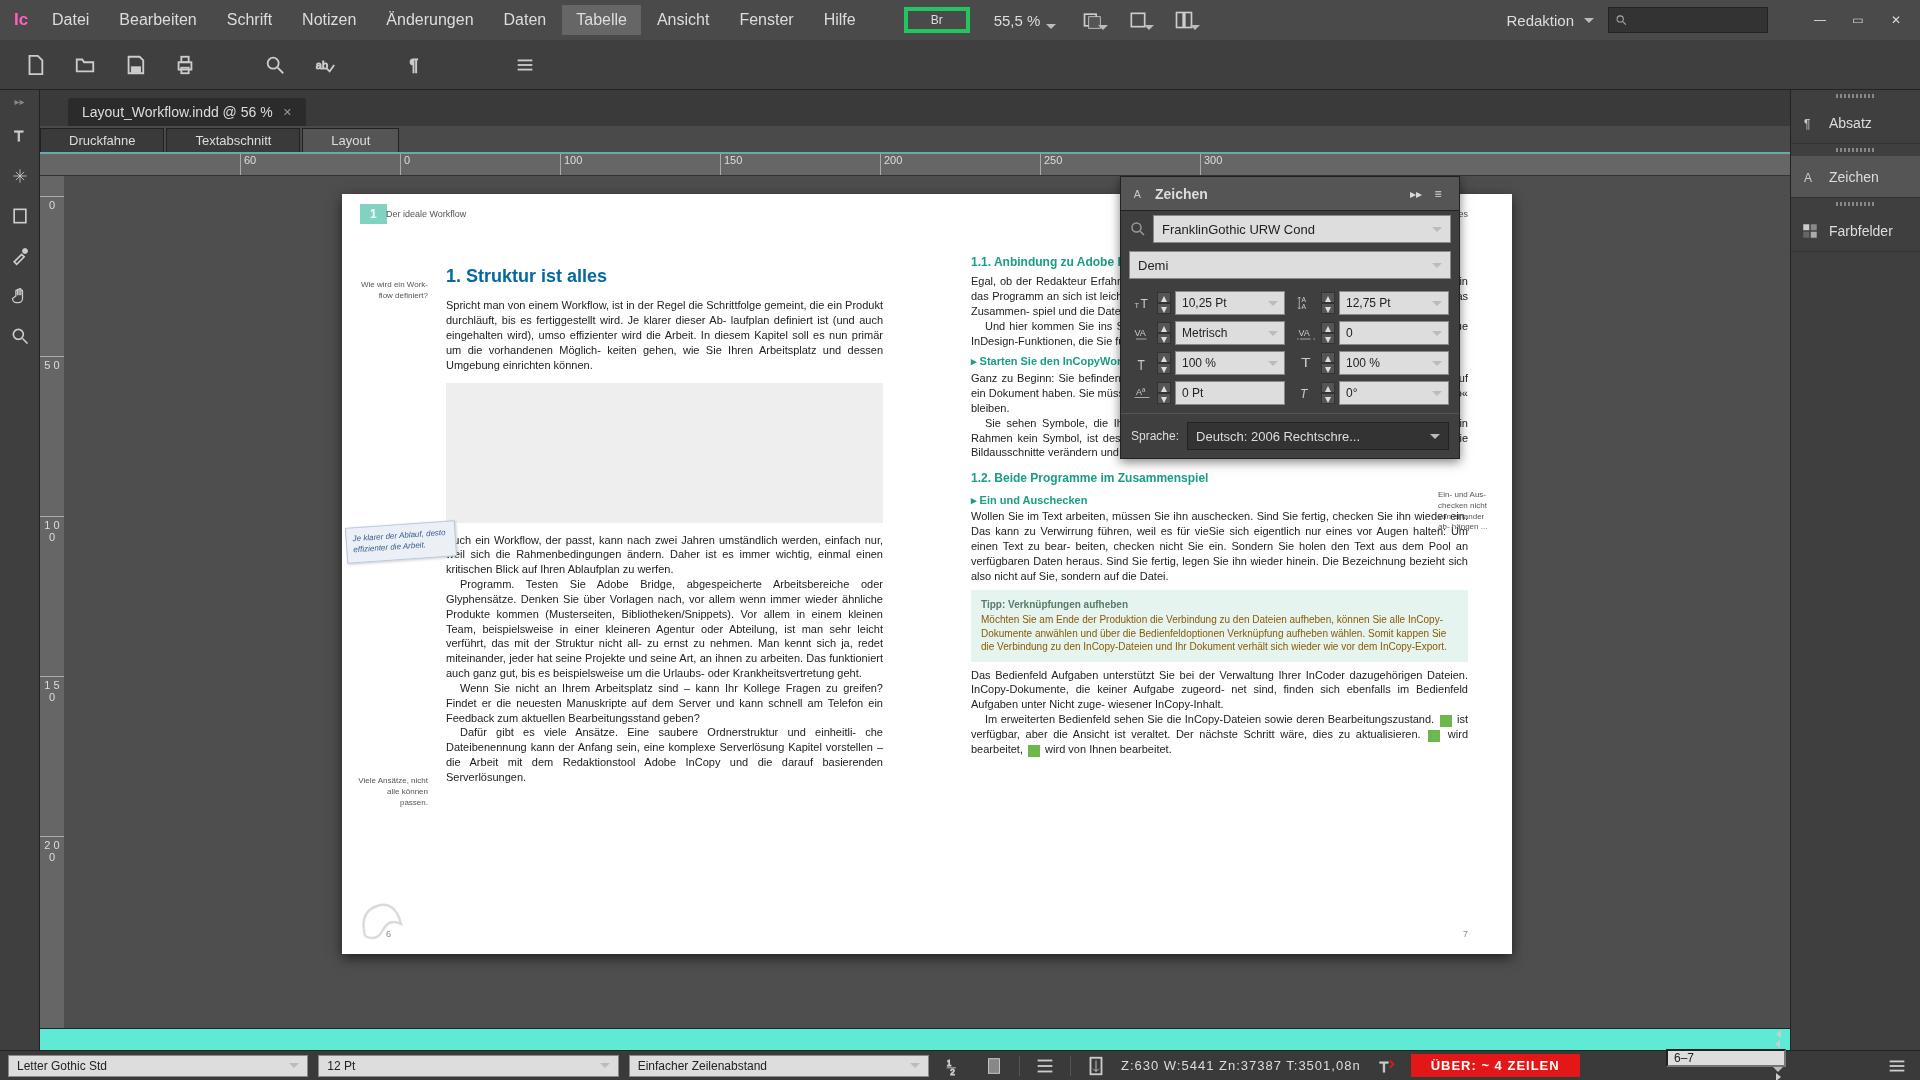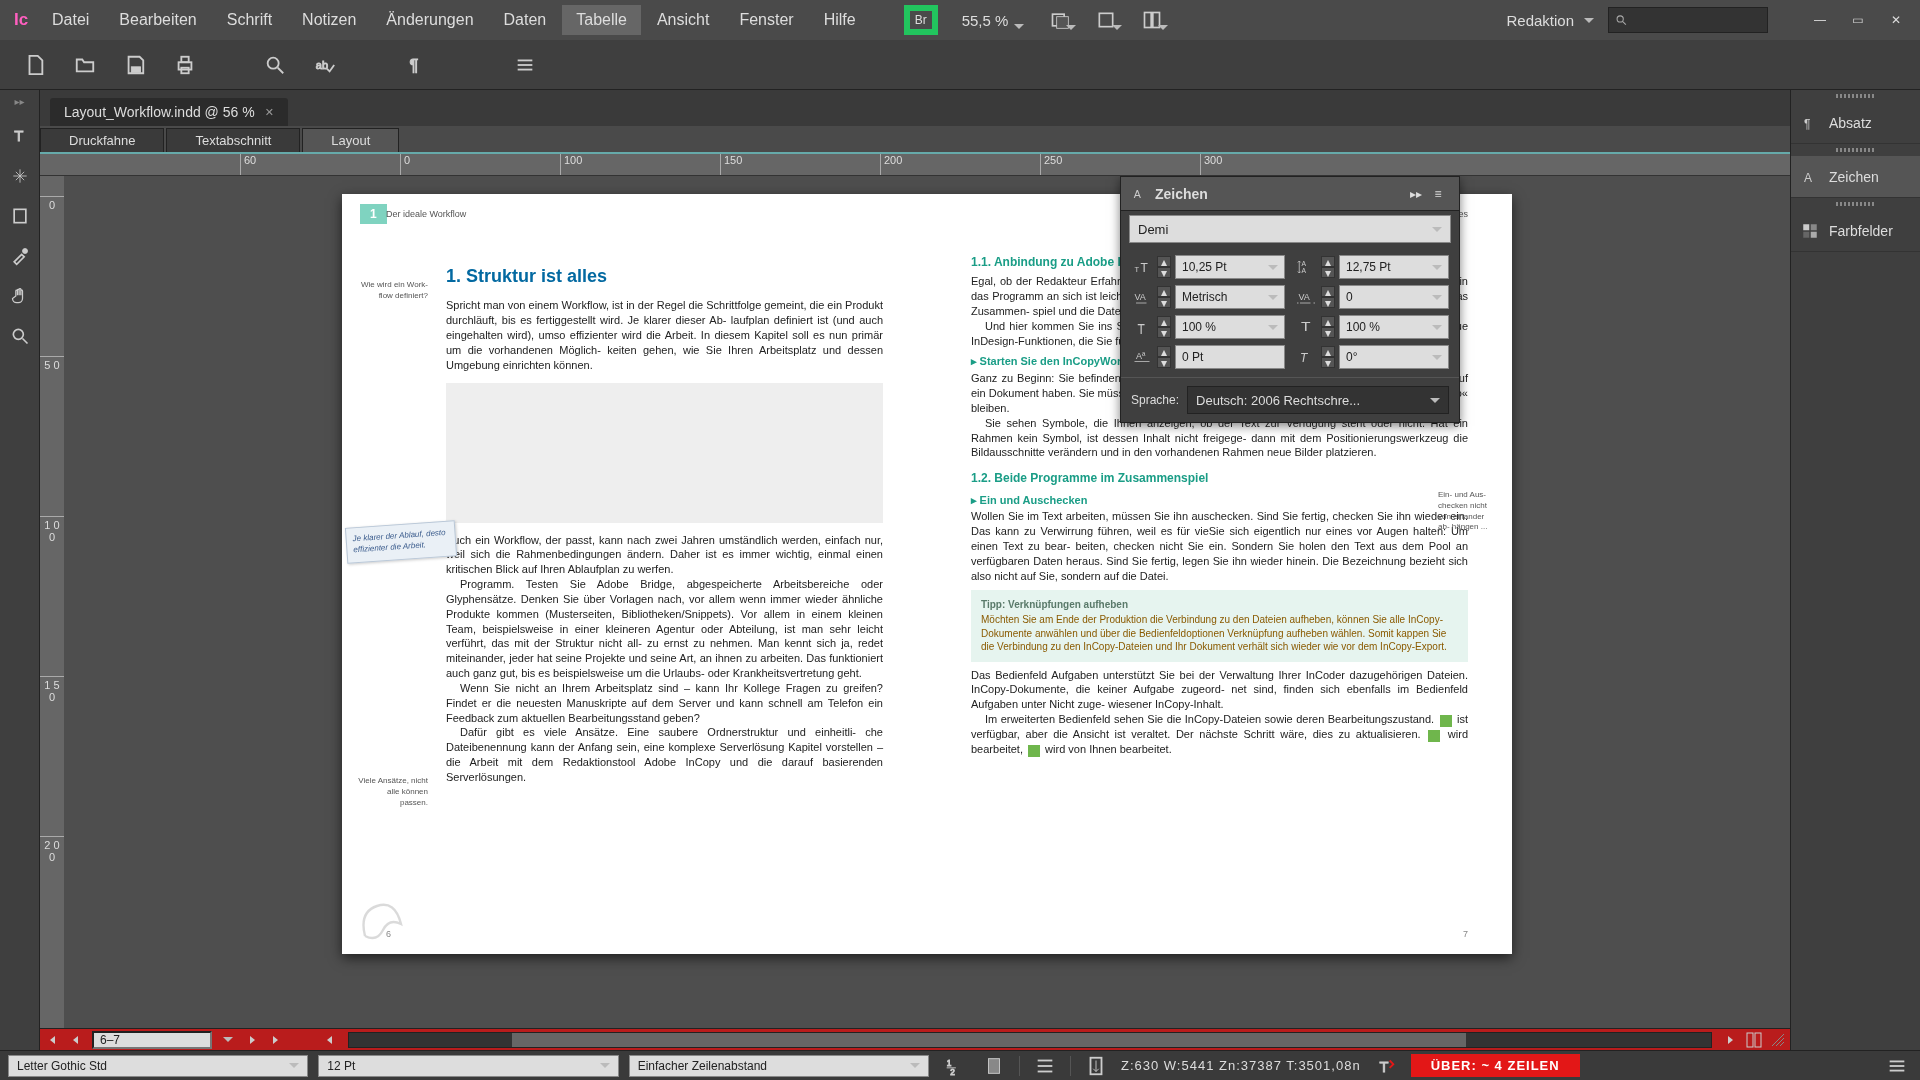--- a/index.html
+++ b/index.html
@@ -4,21 +4,21 @@
 <style>
 * { margin: 0; padding: 0; box-sizing: border-box; font-family: "Segoe UI", Tahoma, sans-serif; }
 body { background: #3a3a3a; color: #ddd; width: 1920px; height: 1080px; overflow: hidden; font-size: 12px; }
 
 
 .menubar { height: 40px; background: #4a4a4a; display: flex; align-items: center; padding: 0 6px; gap: 2px; }
 .app-icon { width: 30px; height: 28px; display:flex; align-items:center; justify-content:center; color:#ff5fc0; font-weight:bold; font-size:17px; }
 .menu-item { padding: 6px 14px; color: #ddd; cursor: pointer; font-size: 16px; text-align: center; }
 .menu-item.hl { background: #666; }
 .menu-spacer { flex: 1; }
-.br-badge { border:6px solid #22c55e; padding:2px 5px; font-size:12px; margin:0 10px; }
+.br-badge { border:4px solid #22c55e; padding:2px 23px; font-size:12px; margin:0 10px; }
 .zoom-box { display:flex; align-items:flex-end; gap:6px; margin:0 12px; font-size:15px; }
 .drop-arrow { width:0;height:0;border-left:5px solid transparent;border-right:5px solid transparent;border-top:5px solid #bbb; }
 .tb-iconbtn { width:36px; height:28px; display:flex; align-items:center; justify-content:center; margin:0 4px; position:relative; }
 .tb-iconbtn svg { width:20px; height:20px; }
 .icon-dd { position:absolute; right:2px; bottom:4px; }
 .role-pill { display:flex; align-items:center; gap:10px; margin:0 12px; font-size:15px; }
 .searchbar { display:flex; align-items:center; background:#333; width:160px; height:26px; border:1px solid #222; padding:0 6px; }
 .searchbar svg{width:14px;height:14px;margin-right:4px;fill:#aaa;}
 .win-btn { width:36px; height:24px; display:flex; align-items:center; justify-content:center; color:#ddd; }
 
@@ -29,21 +29,21 @@
 
 
 .main { display:flex; height: calc(1080px - 40px - 50px - 30px); }
 .left-tools { width:40px; background:#3f3f3f; display:flex; flex-direction:column; align-items:center; padding-top:6px; gap:10px; border-right:1px solid #222;}
 .lt-btn { width:30px; height:30px; display:flex; align-items:center; justify-content:center; }
 .lt-btn svg{width:20px;height:20px;fill:#ccc;stroke:#ccc;}
 .lt-expand { font-size:10px; color:#888; margin-bottom:4px; }
 
 .doc-area { flex:1; display:flex; flex-direction:column; background:#4e4e4e; position:relative; }
 .doc-tabs { height:36px; background:#3a3a3a; display:flex; align-items:flex-end; padding:0 10px; }
-.doc-tab { background:#2b2b2b; color:#ddd; padding:6px 14px; font-size:14px; border-top-left-radius:3px; border-top-right-radius:3px; display:flex; align-items:center; gap:10px;}
+.doc-tab { background:#2b2b2b; color:#ddd; padding:6px 14px; font-size:14px; border-top-left-radius:3px; border-top-right-radius:3px; display:flex; align-items:center; gap:10px;margin-left:18px;}
 .doc-tab .close { font-size:11px; color:#999; }
 .view-tabs { height:28px; background:#4a4a4a; display:flex; align-items:flex-end; border-bottom:2px solid #6aa;text-align:right;}
 .vtab { padding:4px 28px; font-size:13px; background:#3a3a3a; border:1px solid #222; border-bottom:none; margin-right:2px;}
 .vtab.active { background:#555; }
 
 
 .ruler-h { height:22px; background:#666; position:relative; overflow:hidden; border-bottom:1px solid #333; display:flex; align-items:center;}
 .ruler-h .tick{ position:absolute; top:0; height:22px; border-left:1px solid #aaa; font-size:11px; color:#ddd; padding-left:3px;}
 .ruler-v { width:24px; background:#666; position:relative; }
 .ruler-v .tick{ position:absolute; left:0; width:24px; border-top:1px solid #aaa; font-size:11px; color:#ddd; padding-top:2px; text-align:center;}
@@ -89,21 +89,21 @@
 .lang-row{display:flex;align-items:center;padding:8px 10px;gap:8px;border-top:1px solid #555;}
 
 .dock { width:130px; background:#3f3f3f; border-left:1px solid #222; display:flex; flex-direction:column;}
 .dock-handle{height:12px;display:flex;justify-content:center;align-items:center;}
 .dock-handle::before{content:'';width:40px;height:4px;background:repeating-linear-gradient(90deg,#888,#888 2px,transparent 2px,transparent 4px);}
 .dock-item{height:42px;display:flex;align-items:center;gap:10px;padding:0 10px;border-bottom:1px solid #333;font-size:14px;}
 .dock-item.active{background:#555;}
 .dock-item svg{width:18px;height:18px;fill:#ccc;}
 
 
-.nav-row{height:22px;background:#b91c1c;border-top:1px solid #222;display:flex;align-items:center;position:relative;}
+.nav-row{height:22px;background:#5eead4;border-top:1px solid #222;display:flex;align-items:flex-end;position:relative;flex-direction:column;}
 .nav-btn{width:24px;height:20px;display:flex;align-items:center;justify-content:center;}
 .nav-btn svg{width:10px;height:10px;fill:#ccc;}
 .page-input{background:#ddd;color:#222;height:18px;width:120px;font-size:12px;padding:0 6px;margin:0 4px;}
 .hscroll{flex:1;height:16px;background:#333;margin:0 6px;position:relative;border:1px solid #222;}
 .hscroll .thumb{position:absolute;left:12%;width:70%;top:0;bottom:0;background:#666;}
 .nav-icn{width:24px;height:20px;display:flex;align-items:center;justify-content:center;}
 
 
 .status{height:30px;background:#3a3a3a;border-top:1px solid #222;display:flex;align-items:center;padding:0 8px;gap:10px;}
 .status .combo{height:22px;font-size:12px;}
@@ -352,20 +352,30 @@
             <svg width="16" height="16" viewBox="0 0 24 24">
                 <text x="4" y="18" font-size="16" fill="#ccc">A</text>
               </svg>
             <div style="width:8px"></div>
             <div class="title">Zeichen</div>
             <div class="grow"></div>
             <div class="pbtn">▸▸</div>
             <div class="pbtn">≡</div>
           </div>
           <div class="field-row">
+            <svg width="18" height="18" viewBox="0 0 24 24">
+                <circle cx="10" cy="10" r="6" fill="none" stroke="#999" stroke-width="2"></circle>
+                <line x1="15" y1="15" x2="20" y2="20" stroke="#999" stroke-width="2"></line>
+              </svg>
+            <div class="combo">
+                <span>FranklinGothic URW Cond</span>
+                <span class="drop-arrow dd"></span>
+              </div>
+          </div>
+          <div class="field-row">
             <div class="combo">
                 <span>Demi</span>
                 <span class="drop-arrow dd"></span>
               </div>
           </div>
           <div class="char-grid">
             <div class="char-ctrl">
               <div class="icn">
                   <svg viewBox="0 0 24 24">
                     <text x="2" y="18" font-size="10" fill="#ccc">T</text>

